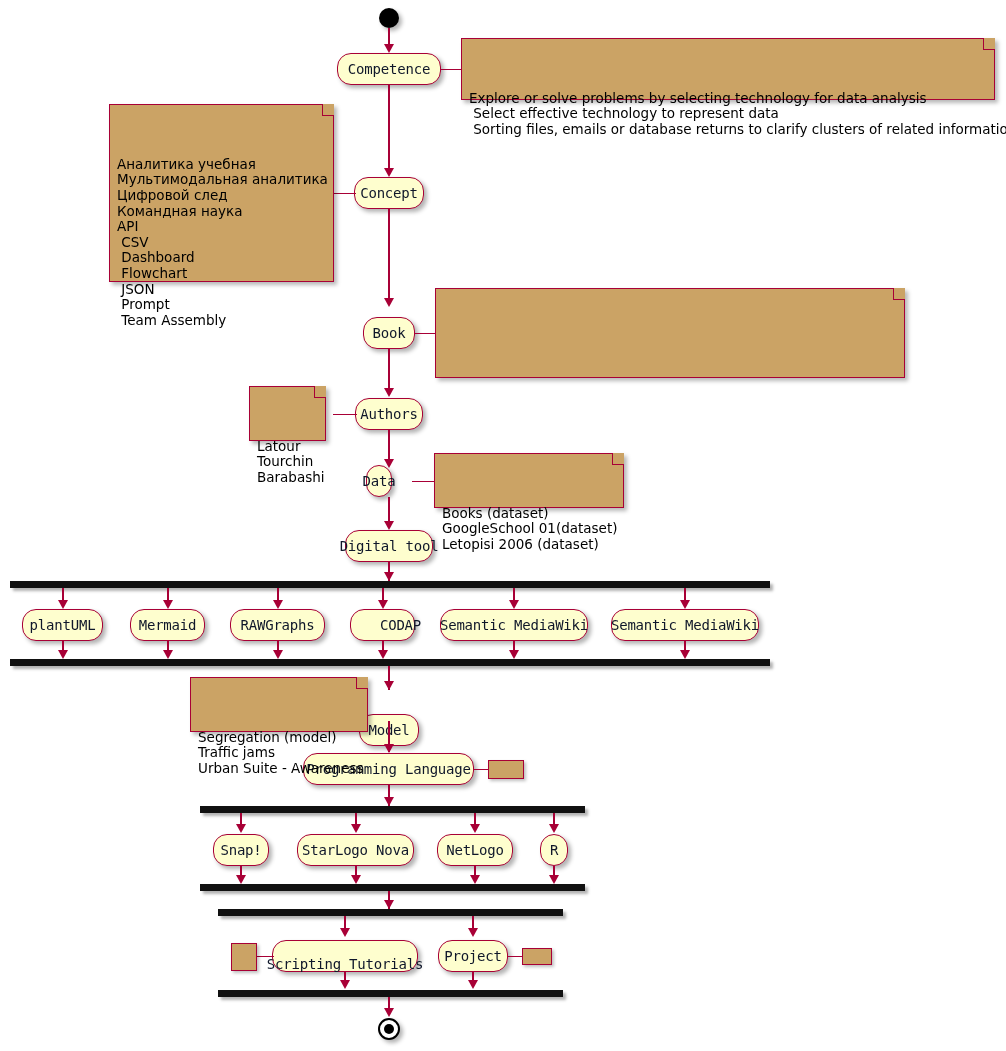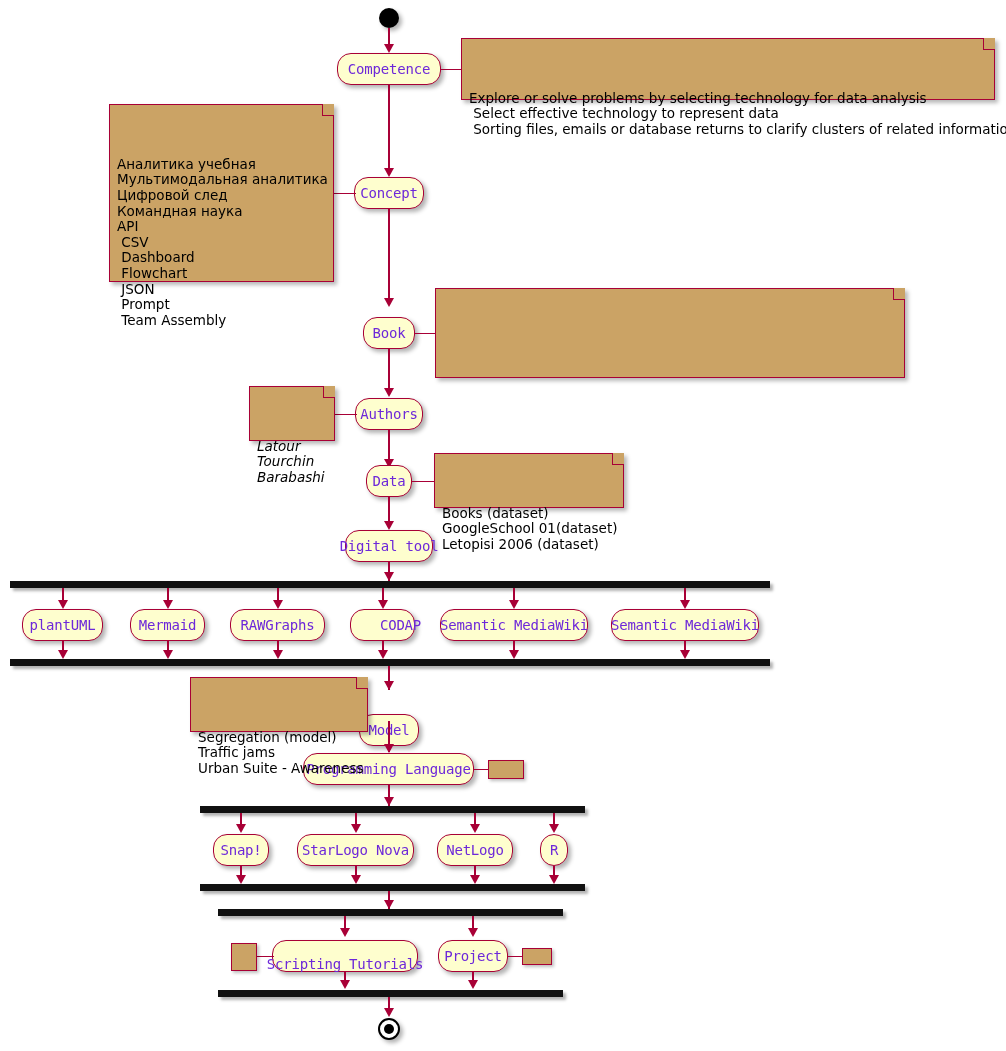--- a/index.html
+++ b/index.html
@@ -17,21 +17,21 @@
     background: #ffffff;
     overflow: hidden;
   }
   
   .activity {
     position: absolute;
     box-sizing: border-box;
     background: #FEFECE;
     border: 1.5px solid #A80036;
     border-radius: 14px;
-    color: #6d28d9;
+    color: #0f172a;
     font-size: 14px;
     font-family: "DejaVu Sans Mono", monospace;
     display: flex;
     align-items: center;
     justify-content: center;
     white-space: nowrap;
     box-shadow: 3px 3px 4px rgba(0,0,0,0.30);
     line-height: 1;
     letter-spacing: -0.2px;
   }
@@ -182,31 +182,31 @@
   </div>
 
   <div class="vline" style="left:388.2px; top:349px; height:41px;"></div>
   <div class="arrow-down" style="left:384px; top:388px;"></div>
 
   <div class="activity" style="left:355px; top:398px; width:68px; height:32px;">
     <span>Authors</span>
   </div>
 
   <div class="leader" style="left:333px; top:414px; width:24px;"></div>
-  <div class="note" style="left:249px; top:386px; width:86px; height:55px;font-style:italic;">
+  <div class="note" style="left:249px; top:386px; width:77px; height:55px;">
     <div class="fold"></div>
     <div class="note-inner">Latour
 Tourchin
 Barabashi</div>
   </div>
 
   <div class="vline" style="left:388.2px; top:430px; height:31px;"></div>
   <div class="arrow-down" style="left:384px; top:459px;"></div>
 
-  <div class="activity" style="left:366px; top:465px; width:46px; height:32px;">
+  <div class="activity" style="left:366px; top:465px; width:26px; height:32px;">
     <span>Data</span>
   </div>
 
   <div class="leader" style="left:412px; top:481px; width:24px;"></div>
   <div class="note" style="left:434px; top:453px; width:190px; height:55px;">
     <div class="fold"></div>
     <div class="note-inner">Books (dataset)
 GoogleSchool 01(dataset)
 Letopisi 2006 (dataset)</div>
   </div>

